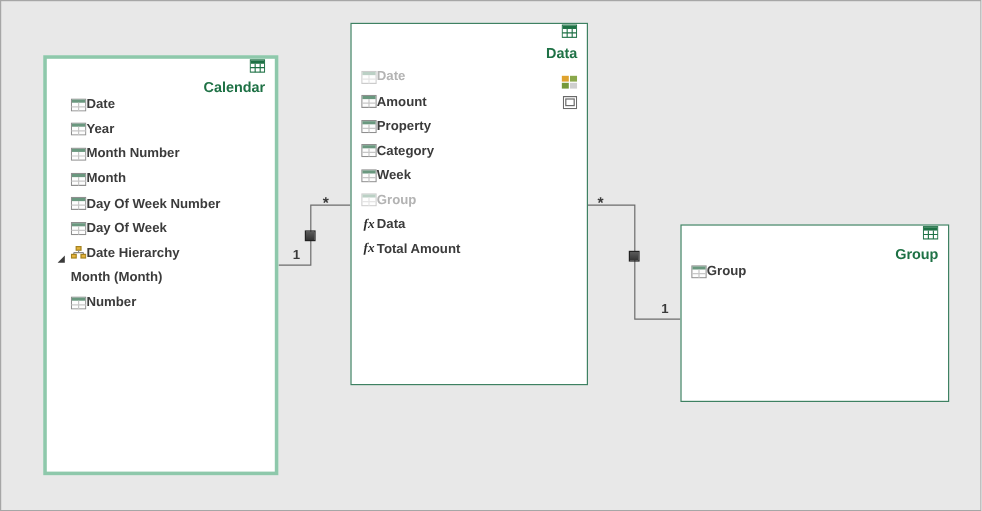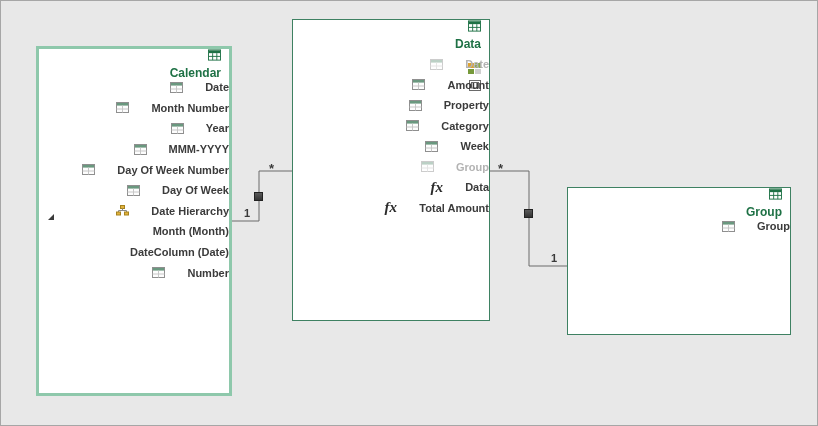--- a/index.html
+++ b/index.html
@@ -23,29 +23,29 @@
   #t-data .thead     { height:26px; }
   #t-group .thead    { height:24px; }
   .ttitle { color:#1e7145; font-weight:700; font-size:12px; white-space:nowrap; }
   .spacer { flex:1; }
   .hdr-tool { display:inline-flex; align-items:center; margin-left:4px; cursor:pointer; }
 
   .tfields {}
   #t-data .tfields  { padding-top:8px; }
   #t-group .tfields { padding-top:4px; }
 
-  .frow { position:relative; display:flex; align-items:center; height:20.6px; padding-left:8px; gap:22px;justify-content:flex-end; }
+  .frow { position:relative; display:flex; align-items:center; height:20.6px; padding-left:8px; gap:0; }
   #t-calendar .frow { height:20.6px; padding-left:20px; }
   #t-data .frow, #t-group .frow { height:20.5px; }
   .frow.child { padding-left:57px; }
   .flabel { font-size:11px; font-weight:700; color:#3b3b3b; white-space:nowrap; }
   .frow.muted .flabel { color:#b3b3b3; }
   .frow.muted .ficon  { opacity:0.45; }
   .ficon { width:13px; height:11px; display:inline-flex; justify-content:center; align-items:center; flex:none; }
-  .fxglyph { font-family:"Liberation Serif", serif; font-style:italic; font-weight:700; font-size:15px; color:#2b2b2b; line-height:11px; }
+  .fxglyph { font-family:"Liberation Serif", serif; font-style:italic; font-weight:700; font-size:11px; color:#2b2b2b; line-height:11px; }
   .expander { position:absolute; left:8px; top:6px; width:8px; height:8px; }
 
   .rel-svg { position:absolute; left:0; top:0; pointer-events:none; }
   .rel-square {
     position:absolute; width:9px; height:9px;
     background:linear-gradient(#5a5a5a,#333333);
     border:1px solid #222222;
   }
   .card-label { position:absolute; font-size:11px; font-weight:700; color:#3a3a3a; line-height:12px; }
   .many-label { font-size:13px; }
@@ -95,43 +95,43 @@
         </div>
         <div class="frow">
           <span class="ficon">
             <svg width="13" height="11" viewBox="0 0 13 11">
               <rect x="0.5" y="0.5" width="12" height="10" fill="#fdfdfd" stroke="#8f8f8f"></rect>
               <rect x="1" y="1" width="11" height="2.6" fill="#6a987f"></rect>
               <line x1="0.5" y1="7" x2="12.5" y2="7" stroke="#c7c7c7"></line>
               <line x1="6.5" y1="3.6" x2="6.5" y2="10.5" stroke="#c7c7c7"></line>
             </svg>
           </span>
+          <span class="flabel">Year</span>
+        </div>
+        <div class="frow">
+          <span class="ficon">
+            <svg width="13" height="11" viewBox="0 0 13 11">
+              <rect x="0.5" y="0.5" width="12" height="10" fill="#fdfdfd" stroke="#8f8f8f"></rect>
+              <rect x="1" y="1" width="11" height="2.6" fill="#6a987f"></rect>
+              <line x1="0.5" y1="7" x2="12.5" y2="7" stroke="#c7c7c7"></line>
+              <line x1="6.5" y1="3.6" x2="6.5" y2="10.5" stroke="#c7c7c7"></line>
+            </svg>
+          </span>
           <span class="flabel">Month Number</span>
         </div>
         <div class="frow">
           <span class="ficon">
             <svg width="13" height="11" viewBox="0 0 13 11">
               <rect x="0.5" y="0.5" width="12" height="10" fill="#fdfdfd" stroke="#8f8f8f"></rect>
               <rect x="1" y="1" width="11" height="2.6" fill="#6a987f"></rect>
               <line x1="0.5" y1="7" x2="12.5" y2="7" stroke="#c7c7c7"></line>
               <line x1="6.5" y1="3.6" x2="6.5" y2="10.5" stroke="#c7c7c7"></line>
             </svg>
           </span>
-          <span class="flabel">Year</span>
-        </div>
-        <div class="frow">
-          <span class="ficon">
-            <svg width="13" height="11" viewBox="0 0 13 11">
-              <rect x="0.5" y="0.5" width="12" height="10" fill="#fdfdfd" stroke="#8f8f8f"></rect>
-              <rect x="1" y="1" width="11" height="2.6" fill="#6a987f"></rect>
-              <line x1="0.5" y1="7" x2="12.5" y2="7" stroke="#c7c7c7"></line>
-              <line x1="6.5" y1="3.6" x2="6.5" y2="10.5" stroke="#c7c7c7"></line>
-            </svg>
-          </span>
-          <span class="flabel">MMM-YYYY</span>
+          <span class="flabel">Month</span>
         </div>
         <div class="frow">
           <span class="ficon">
             <svg width="13" height="11" viewBox="0 0 13 11">
               <rect x="0.5" y="0.5" width="12" height="10" fill="#fdfdfd" stroke="#8f8f8f"></rect>
               <rect x="1" y="1" width="11" height="2.6" fill="#6a987f"></rect>
               <line x1="0.5" y1="7" x2="12.5" y2="7" stroke="#c7c7c7"></line>
               <line x1="6.5" y1="3.6" x2="6.5" y2="10.5" stroke="#c7c7c7"></line>
             </svg>
           </span>
@@ -157,23 +157,20 @@
               <rect x="4.5" y="0.5" width="4" height="3" fill="#e3b33c" stroke="#a5821f"></rect>
               <path d="M6.5 3.5 V5.5 M2.5 5.5 H10.5 M2.5 5.5 V7 M10.5 5.5 V7" stroke="#8a8a8a" fill="none"></path>
               <rect x="0.5" y="7" width="4" height="3" fill="#e3b33c" stroke="#a5821f"></rect>
               <rect x="8.5" y="7" width="4" height="3" fill="#e3b33c" stroke="#a5821f"></rect>
             </svg>
           </span>
           <span class="flabel">Date Hierarchy</span>
         </div>
         <div class="frow child">
           <span class="flabel">Month (Month)</span>
-        </div>
-        <div class="frow child">
-          <span class="flabel">DateColumn (Date)</span>
         </div>
         <div class="frow">
           <span class="ficon">
             <svg width="13" height="11" viewBox="0 0 13 11">
               <rect x="0.5" y="0.5" width="12" height="10" fill="#fdfdfd" stroke="#8f8f8f"></rect>
               <rect x="1" y="1" width="11" height="2.6" fill="#6a987f"></rect>
               <line x1="0.5" y1="7" x2="12.5" y2="7" stroke="#c7c7c7"></line>
               <line x1="6.5" y1="3.6" x2="6.5" y2="10.5" stroke="#c7c7c7"></line>
             </svg>
           </span>

